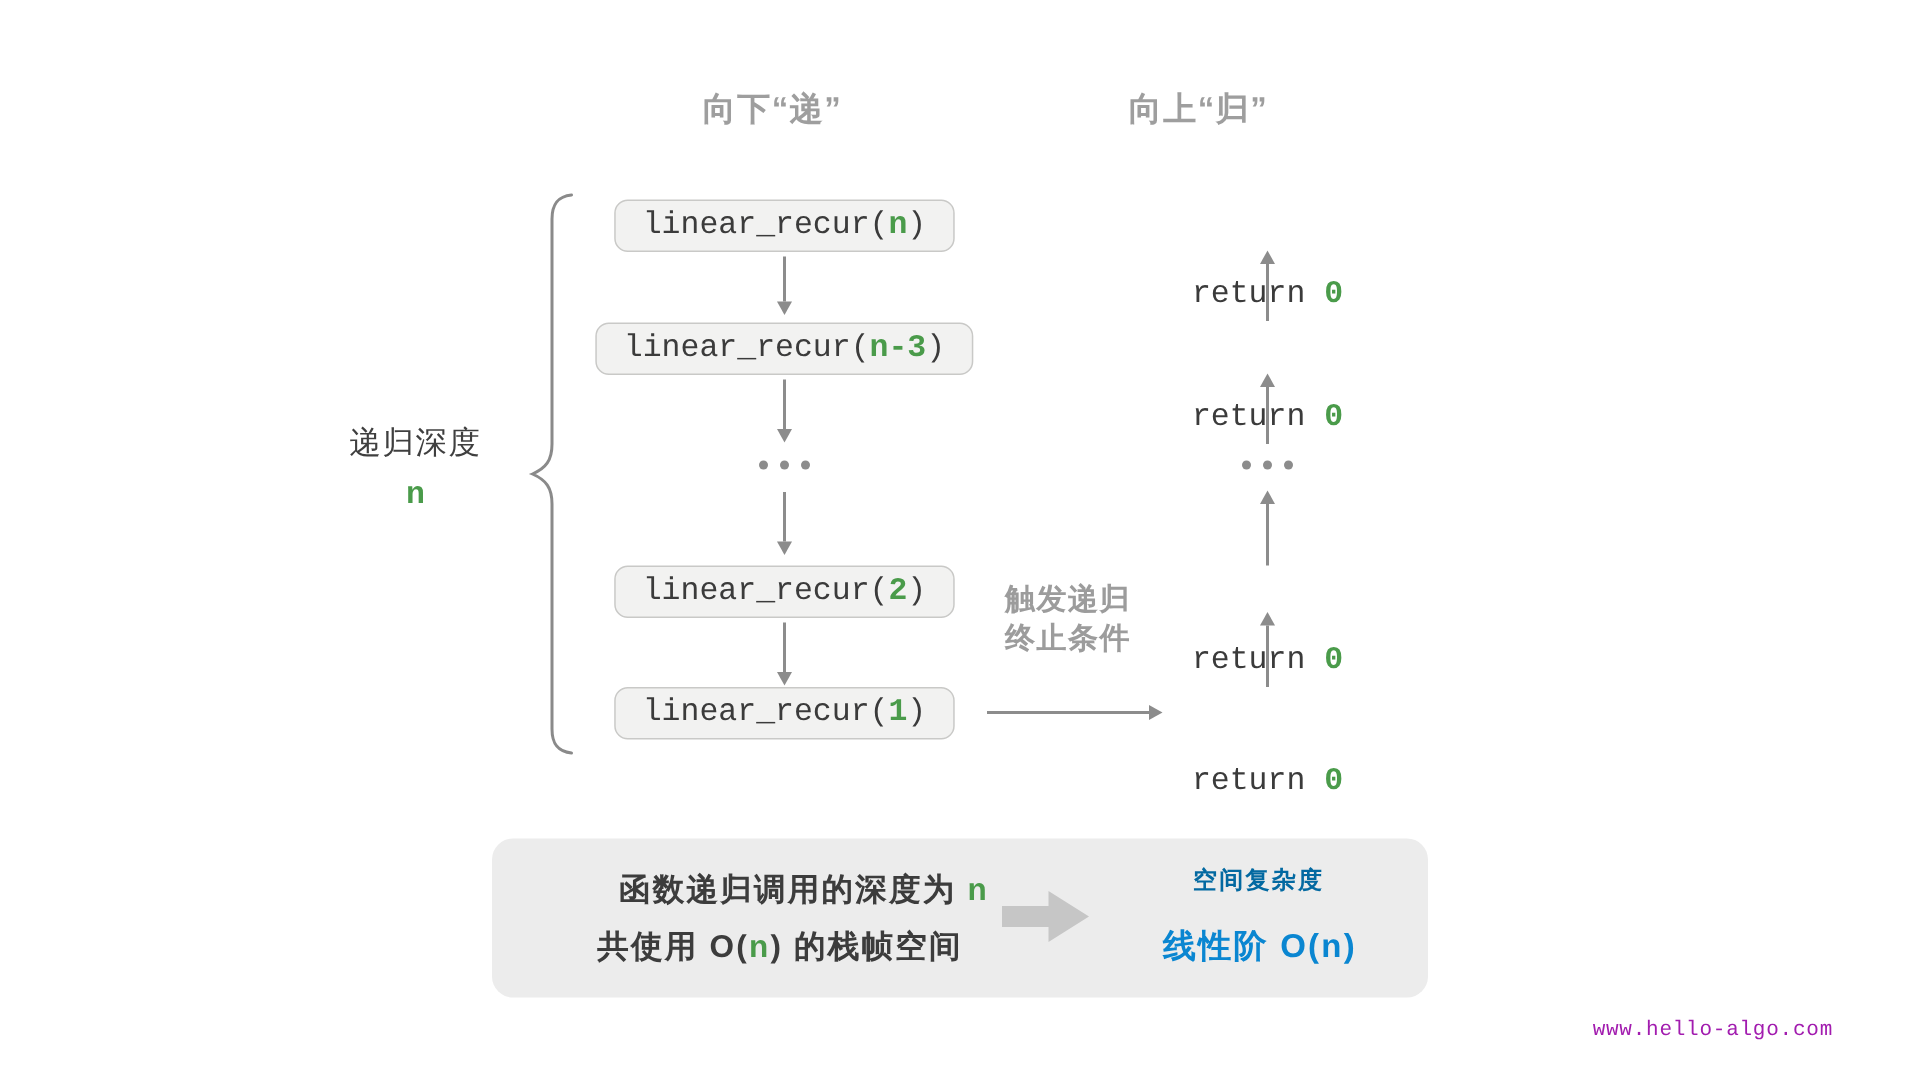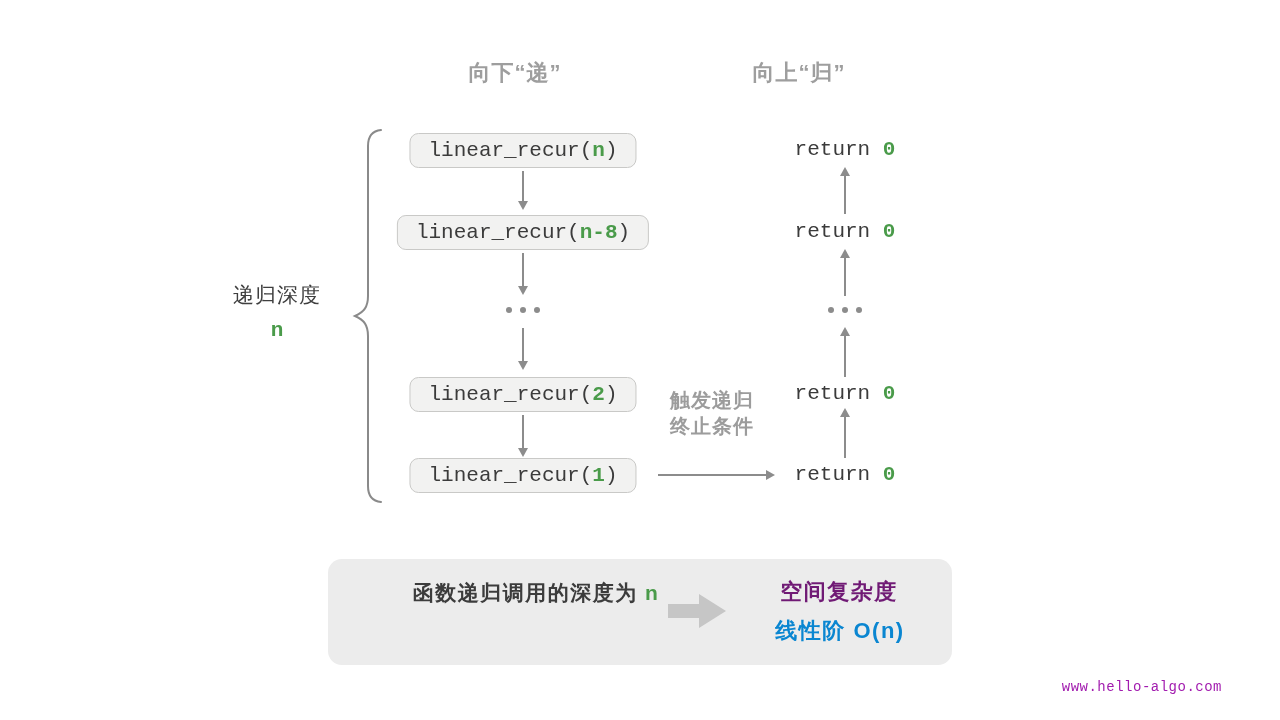--- a/index.html
+++ b/index.html
@@ -17,21 +17,21 @@
   }
   
   .call-box{
     box-sizing:border-box;height:35px;padding:3px 18px;
     background:#f2f2f1;border:1.5px solid #c9c9c7;border-radius:9px;
     font-size:21px;color:#3b3b3b;white-space:nowrap;
     display:flex;align-items:center;justify-content:center;
   }
   .green{color:#4a9b4a;font-weight:700;}
   .ret{
-    font-size:21px;color:#3b3b3b;white-space:nowrap;line-height:22px;
+    font-size:21px;color:#3b3b3b;white-space:nowrap;line-height:22px;margin-top:47px;
   }
   
   .arrow-v{width:2px;background:#8c8c8c;}
   .arrow-v.down::after{
     content:"";position:absolute;bottom:-9px;left:-4.5px;
     border:5.5px solid transparent;border-bottom:none;border-top:9px solid #8c8c8c;
   }
   .arrow-v.up::before{
     content:"";position:absolute;top:-9px;left:-4.5px;
     border:5.5px solid transparent;border-top:none;border-bottom:9px solid #8c8c8c;
@@ -50,21 +50,21 @@
     text-align:center;white-space:nowrap;letter-spacing:1px;
   }
   
   .depth-label{font-size:21px;color:#3f3f3f;font-weight:500;letter-spacing:1px;white-space:nowrap;}
   .depth-n{font-size:21px;font-weight:700;color:#4a9b4a;}
   
   .summary-box{
     box-sizing:border-box;background:#ececec;border-radius:14px;
   }
   .sum-line{font-size:21px;color:#3c3c3c;font-weight:600;letter-spacing:1.5px;white-space:nowrap;}
-  .sum-title{font-size:22px;color:#701a75;font-weight:700;letter-spacing:1.5px;white-space:nowrap;}
+  .sum-title{font-size:16px;color:#0369a1;font-weight:700;letter-spacing:1.5px;white-space:nowrap;}
   .sum-result{font-size:22px;color:#0a86d1;font-weight:700;letter-spacing:1.5px;white-space:nowrap;}
   .watermark{
     font-size:14px;color:#a21caf;letter-spacing:0.5px;white-space:nowrap;
   }
 </style>
 </head>
 <body>
 
 <div class="canvas">
 
@@ -80,21 +80,21 @@
 
   <div class="abs cx call-box mono" style="left:523px;top:133px;">
     <span>linear_recur(</span>
       <span class="green">n</span>
       <span>)</span>
   </div>
   <div class="abs arrow-v down" style="left:522px;top:171px;height:30px;"></div>
 
   <div class="abs cx call-box mono" style="left:523px;top:215px;">
     <span>linear_recur(</span>
-      <span class="green">n-8</span>
+      <span class="green">n-3</span>
       <span>)</span>
   </div>
   <div class="abs arrow-v down" style="left:522px;top:253px;height:33px;"></div>
 
   <div class="abs cx dots" style="left:523px;top:307px;transform:translateX(-50%);">
       <i></i>
       <i></i>
       <i></i>
     </div>
 
@@ -144,20 +144,23 @@
 
   <div class="abs cx ret mono" style="left:845px;top:464px;">
     <span>return </span><span class="green">0</span>
   </div>
 
   <div class="abs summary-box" style="left:328px;top:559px;width:624px;height:106px;"></div>
 
   <div class="abs cx sum-line" style="left:536px;top:579px;">
     <span>函数递归调用的深度为 </span><span class="green">n</span>
   </div>
+  <div class="abs cx sum-line" style="left:520px;top:617px;">
+    <span>共使用 O(</span><span class="green">n</span><span>) 的栈帧空间</span>
+  </div>
 
   <svg class="abs" style="left:668px;top:594px;" width="58" height="34" viewBox="0 0 58 34">
     <polygon points="0,10 31,10 31,0 58,17 31,34 31,24 0,24" fill="#c6c6c6"></polygon>
   </svg>
 
   <div class="abs cx sum-title" style="left:839px;top:577px;">空间复杂度</div>
   <div class="abs cx sum-result" style="left:840px;top:616px;">线性阶 O(n)</div>
 
   <div class="abs mono watermark" style="right:42px;top:679px;">www.hello-algo.com</div>
 

